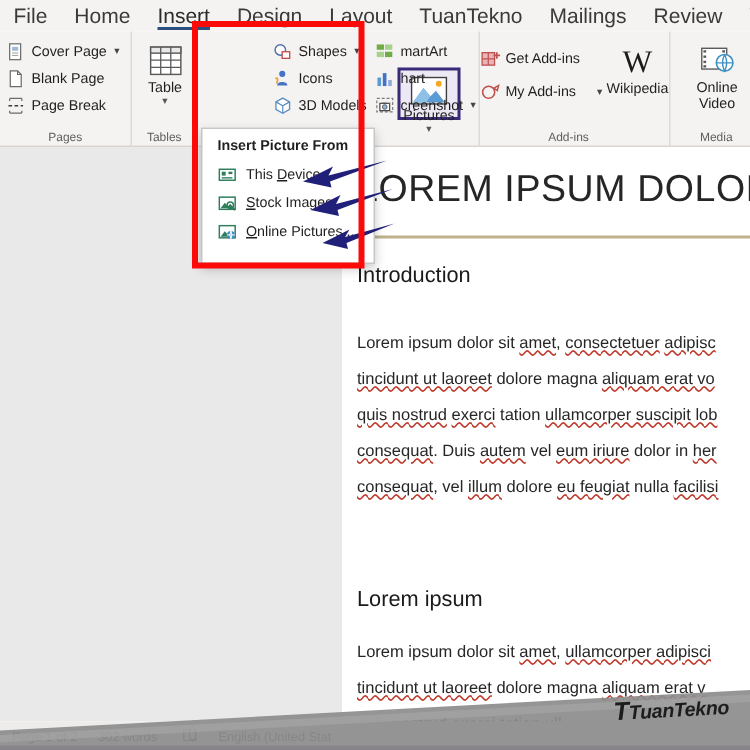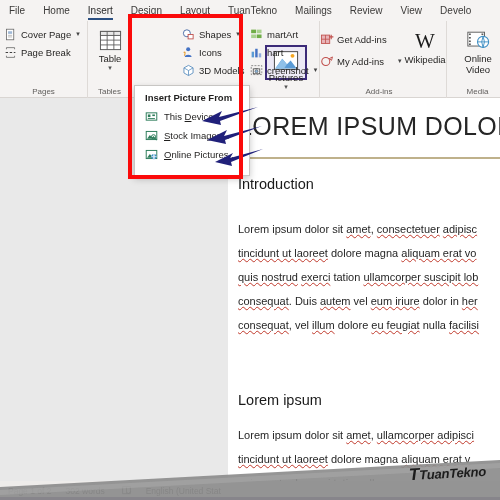--- a/index.html
+++ b/index.html
@@ -19,21 +19,21 @@
 
   
   .tabbar {
     position: absolute; top: 0; left: 0;
     width: 500px; height: 21px;
     background: #f5f3f2;
     display: flex;
     align-items: center;
   }
   .tab {
-    font-size: 10px;
+    font-size: 14px;
     color: #3b3a39;
     padding: 0 9px;
     height: 21px;
     line-height: 21px;
     white-space: nowrap;
     position: relative;
     text-align: right;
   }
   .tab.active { color: #2b2b2b; }
   .tab.active::after {
@@ -276,20 +276,29 @@
         <span class="ic">
           <svg width="13" height="13" viewBox="0 0 16 16">
             <rect x="3" y="1.5" width="9" height="13" fill="#fff" stroke="#6b6b6b" stroke-width="1"></rect>
             <rect x="5" y="4" width="5" height="3.2" fill="#9fb8d6"></rect>
             <line x1="5" y1="9" x2="10" y2="9" stroke="#9a9a9a" stroke-width="0.8"></line>
             <line x1="5" y1="11" x2="10" y2="11" stroke="#9a9a9a" stroke-width="0.8"></line>
           </svg>
         </span>
         <span>Cover Page</span>
         <span class="chev">▾</span>
+      </div>
+      <div class="sbtn">
+        <span class="ic">
+          <svg width="13" height="13" viewBox="0 0 16 16">
+            <path d="M3.5 1.5 H9.5 L12.5 4.5 V14.5 H3.5 Z" fill="#fff" stroke="#6b6b6b" stroke-width="1"></path>
+            <path d="M9.5 1.5 V4.5 H12.5" fill="none" stroke="#6b6b6b" stroke-width="1"></path>
+          </svg>
+        </span>
+        <span>Blank Page</span>
       </div>
       <div class="sbtn">
         <span class="ic">
           <svg width="13" height="13" viewBox="0 0 16 16">
             <path d="M3 2 V4 M13 2 V4 M3 2 H13" stroke="#6b6b6b" stroke-width="1" fill="none"></path>
             <line x1="2" y1="8" x2="14" y2="8" stroke="#3b3b3b" stroke-width="1.2" stroke-dasharray="3 2"></line>
             <path d="M3 12 V14 M13 12 V14 M3 14 H13" stroke="#6b6b6b" stroke-width="1" fill="none"></path>
           </svg>
         </span>
         <span>Page Break</span>

